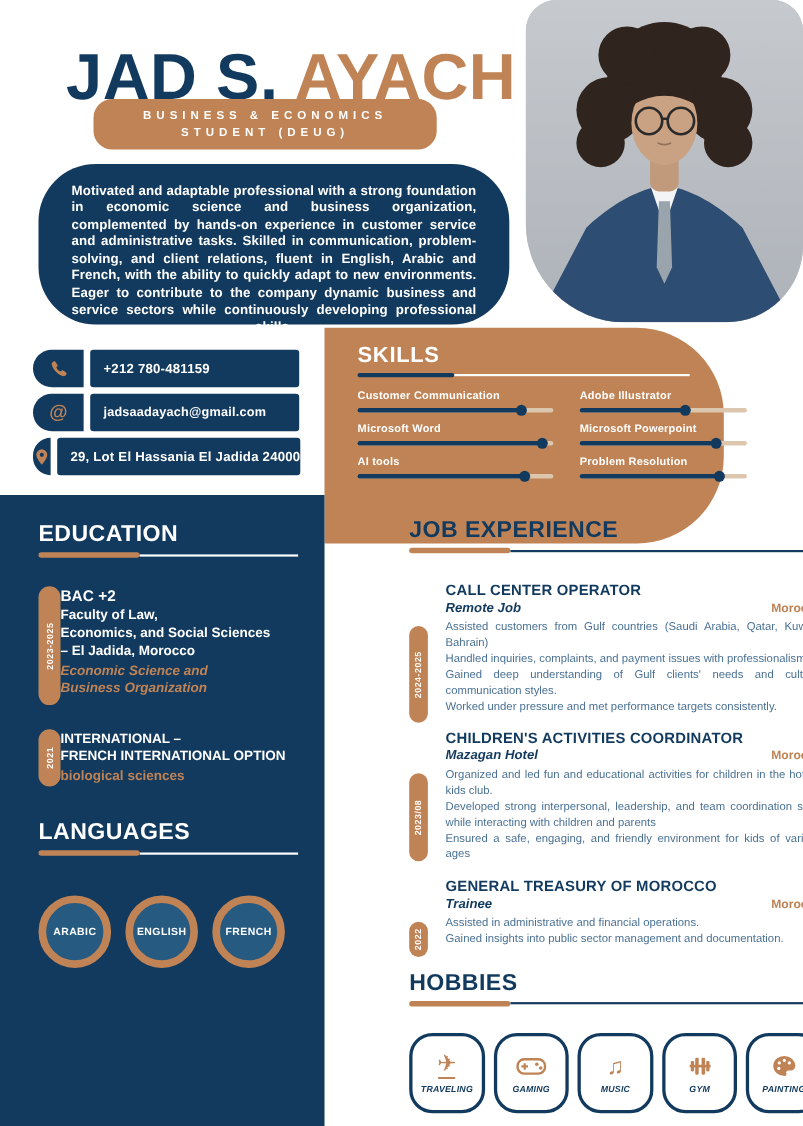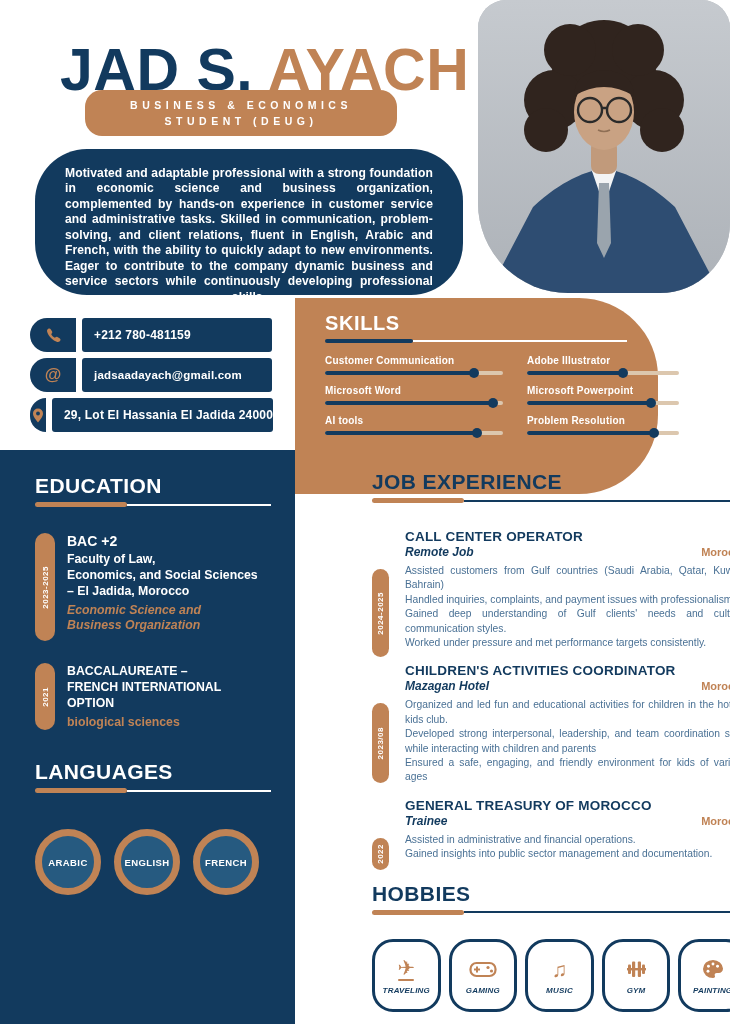--- a/index.html
+++ b/index.html
@@ -63,21 +63,21 @@
   .skill-knob{position:absolute;right:-4px;top:-3px;width:10px;height:10px;border-radius:50%;background:var(--navy);}
 
   
   .left-col{position:absolute;left:0;top:450px;width:295px;height:574px;
             background:var(--navy);padding:24px 24px 0 35px;}
   .side-title{font-size:21px;font-weight:800;color:#fff;letter-spacing:.4px;}
   .left-col .rule{width:236px;}
   .left-col .rule .accent{background:var(--tan);}
   .left-col .rule .rest{background:#fff;}
   .edu-list{margin-top:26px;}
-  .edu{display:flex;gap:12px;margin-bottom:22px;}
+  .edu{display:flex;margin-bottom:22px;}
   .vpill{width:20px;border-radius:10px;background:var(--tan);
          display:flex;align-items:center;justify-content:center;flex:none;}
   .vpill span{writing-mode:vertical-rl;transform:rotate(180deg);
               color:#fff;font-size:8px;font-weight:700;letter-spacing:.5px;white-space:nowrap;}
   .edu-degree{color:#fff;font-weight:800;font-size:14px;margin-bottom:2px;}
   .edu-line{color:#fff;font-weight:700;font-size:12.3px;line-height:1.32;}
   .edu-focus{color:var(--tan);font-weight:800;font-style:italic;font-size:12.3px;line-height:1.25;margin-top:3px;}
   .lang-title{margin-top:30px;}
   .langs{display:flex;gap:13px;margin-top:36px;}
   .lang{width:66px;height:66px;border-radius:50%;border:7px solid var(--tan);
@@ -262,21 +262,21 @@
           <div class="edu-line">– El Jadida, Morocco</div>
           <div class="edu-focus">Economic Science and</div>
           <div class="edu-focus" style="margin-top:0">Business Organization</div>
         </div>
       </div>
       <div class="edu" style="min-height:52px">
         <div class="vpill">
             <span>2021</span>
           </div>
         <div>
-          <div class="edu-line" style="font-weight:800">BACCALAUREATE –</div>
+          <div class="edu-line" style="font-weight:800">INTERNATIONAL –</div>
           <div class="edu-line" style="font-weight:800">FRENCH INTERNATIONAL OPTION</div>
           <div class="edu-focus" style="font-weight:700;font-style:normal">biological sciences</div>
         </div>
       </div>
     </div>
 
     <div class="side-title lang-title">LANGUAGES</div>
     <div class="rule">
         <div class="accent"></div>
         <div class="rest"></div>

